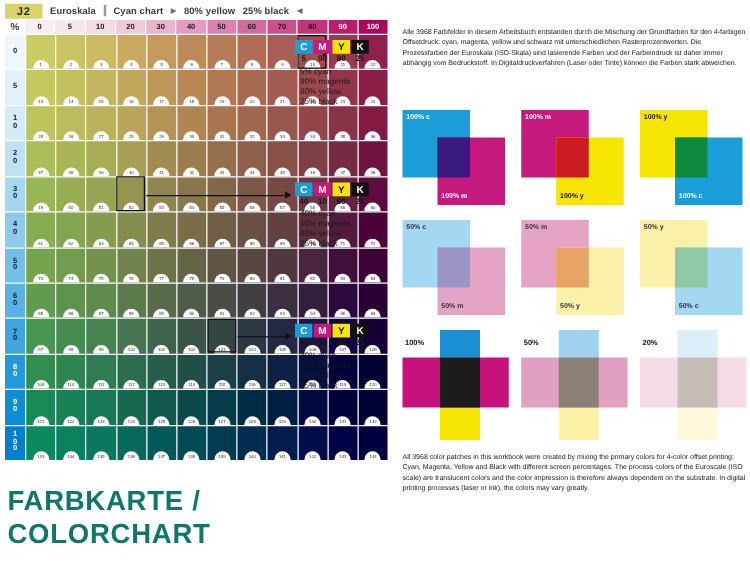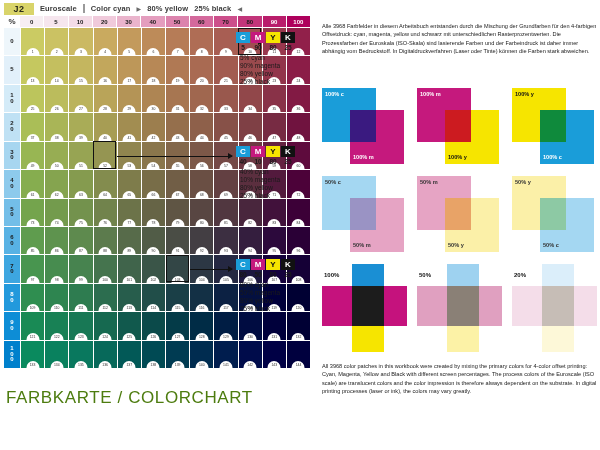--- a/index.html
+++ b/index.html
@@ -63,21 +63,21 @@
   .ch.c{background:#1a9dd9;color:#ffffff;}
   .ch.m{background:#c5197d;color:#ffffff;}
   .ch.y{background:#f6e500;color:#111111;}
   .ch.k{background:#111111;color:#ffffff;}
   .numrow{display:flex;gap:1px;margin-top:1px;}
   .numrow .n{width:14px;font-size:6.5px;font-weight:bold;text-align:center;color:#1a1a1a;}
   .desc{margin-top:3px;font-size:6.5px;line-height:8px;color:#1a1a1a;padding-left:4px;}
 
   
   .brand{position:absolute;left:6px;top:388px;width:300px;}
-  .brand .big{font-size:17px;font-weight:normal;color:#4d7c0f;letter-spacing:0.6px;}
+  .brand .big{font-size:22px;font-weight:bold;color:#0f766e;letter-spacing:0.6px;}
   .brand .sub{margin-top:14px;display:flex;align-items:baseline;gap:22px;}
   .brand .tool{font-size:13px;font-weight:bold;color:#6e6e6e;letter-spacing:-0.2px;}
   .cmyklogo{font-size:19px;font-weight:bold;letter-spacing:-0.5px;}
   .cmyklogo .lc{color:#1a9dd9;}
   .cmyklogo .lm{color:#c5197d;}
   .cmyklogo .ly{color:#f6e500;}
   .cmyklogo .lk{color:#111111;}
 
   
   .right{position:absolute;left:320px;top:0;width:280px;height:450px;}
@@ -106,23 +106,23 @@
 </style>
 </head>
 <body>
 
 <div class="page">
 
   <div class="left">
 
     <div class="titlerow">
       <div class="j2">J2</div>
-      <span class="t-label">Euroscale</span>
+      <span class="t-label">Euroskala</span>
       <span class="t-sep"></span>
-      <span class="t-label">Color cyan</span>
+      <span class="t-label">Cyan chart</span>
       <span class="tri">▶</span>
       <span class="t-label">80% yellow</span>
       <span class="t-label">25% black</span>
       <span class="tri">◀</span>
     </div>
 
     <div class="pcthead">
       <div class="corner">%</div>
       <div class="cells" id="col-headers">
           <div class="c" style="background: rgb(247, 238, 243);">0</div>

